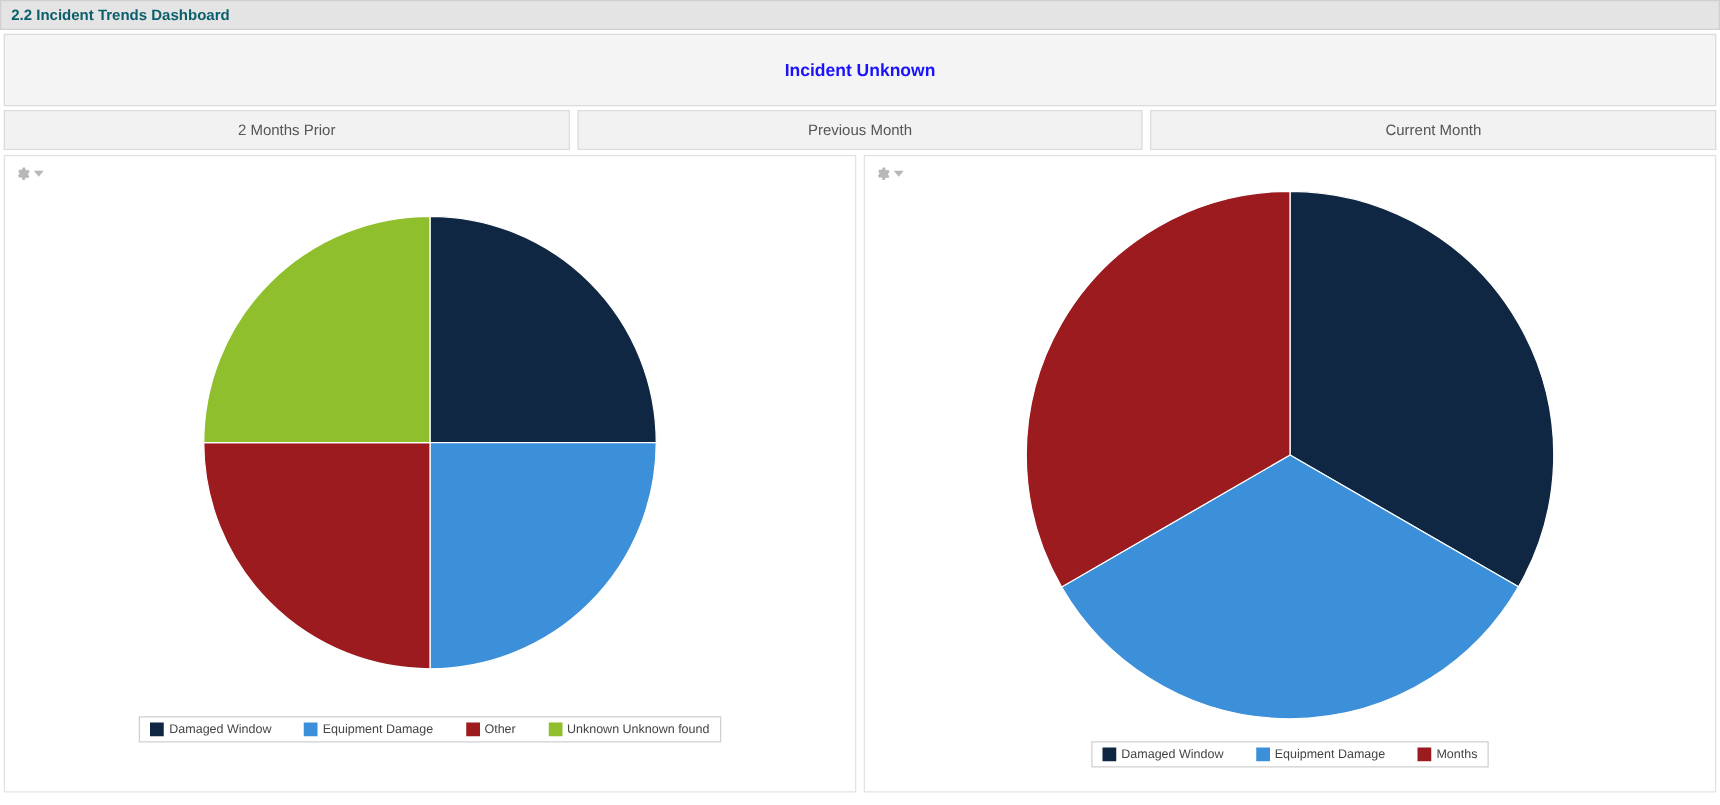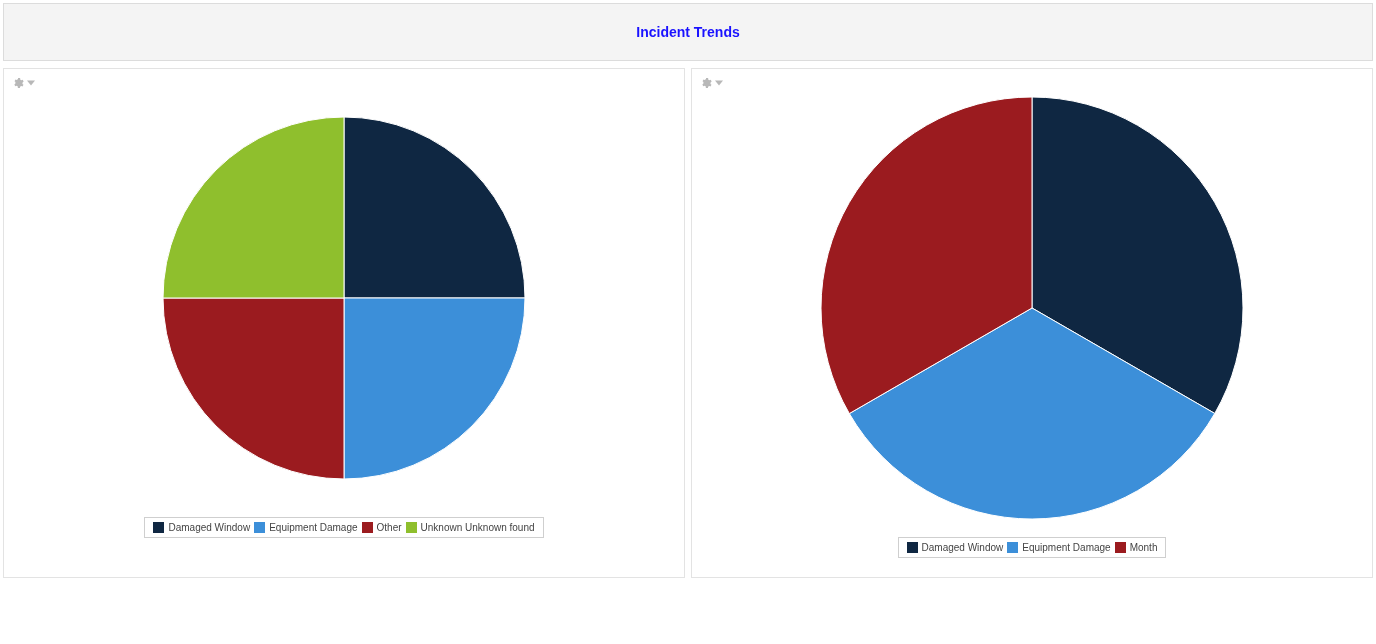--- a/index.html
+++ b/index.html
@@ -88,21 +88,21 @@
     margin-top: 18px;
   }
   .legend {
     margin-top: 14px;
     border: 1px solid #cfcfcf;
     padding: 4px 8px;
     font-size: 10px;
     color: #444;
     display: flex;
     flex-wrap: wrap;
-    gap: 4px;
+    gap: 26px;
     align-items: center;
     justify-content: center;
     max-width: 95%;
   }
   .legend-item {
     display: flex;
     align-items: center;
     gap: 4px;
     white-space: nowrap;
   }
@@ -110,25 +110,39 @@
     width: 11px;
     height: 11px;
     display: inline-block;
   }
 </style>
 </head>
 <body>
 
 <div class="page">
 
+  <div class="title-bar">
+    <span>2.2 Incident Trends Dashboard</span>
+  </div>
 
   <div class="hdr-panel">
-    <span class="hdr-title">Incident Trends</span>
-  </div>
-
+    <span class="hdr-title">Incident Unknown</span>
+  </div>
+
+  <div class="labels-row">
+    <div class="period-label">
+      <span>2 Months Prior</span>
+    </div>
+    <div class="period-label">
+      <span>Previous Month</span>
+    </div>
+    <div class="period-label">
+      <span>Current Month</span>
+    </div>
+  </div>
 
   <div class="charts-row">
 
     <div class="chart-panel">
       <div class="gear">
         <svg width="12" height="12" viewBox="0 0 24 24" fill="#b8b8b8">
             <path d="M12 8a4 4 0 100 8 4 4 0 000-8zm9.4 4a7.6 7.6 0 00-.12-1.3l2.1-1.64-2-3.46-2.49 1a7.7 7.7 0 00-2.24-1.3L16.2 2h-4l-.45 2.7a7.7 7.7 0 00-2.24 1.3l-2.49-1-2 3.46 2.1 1.64A7.6 7.6 0 006.6 12c0 .44.04.87.12 1.3l-2.1 1.64 2 3.46 2.49-1c.67.55 1.43 1 2.24 1.3L11.8 22h4l.45-2.7c.81-.3 1.57-.75 2.24-1.3l2.49 1 2-3.46-2.1-1.64c.08-.43.12-.86.12-1.3z"></path>
           </svg>
         <svg width="8" height="8" viewBox="0 0 10 6" fill="#b8b8b8">
             <path d="M0 0l5 6 5-6z"></path>
@@ -181,21 +195,21 @@
           <span class="legend-item">
               <span class="swatch" style="background:#0f2742"></span>
               <span>Damaged Window</span>
             </span>
           <span class="legend-item">
               <span class="swatch" style="background:#3c8fd9"></span>
               <span>Equipment Damage</span>
             </span>
           <span class="legend-item">
               <span class="swatch" style="background:#9b1b1f"></span>
-              <span>Month</span>
+              <span>Months</span>
             </span>
         </div>
       </div>
     </div>
 
 
   </div>
 
 </div>
 

